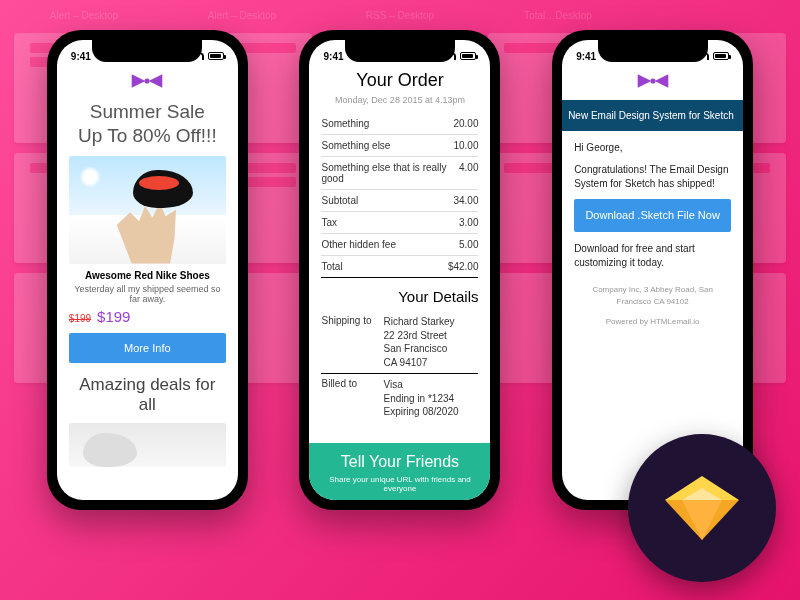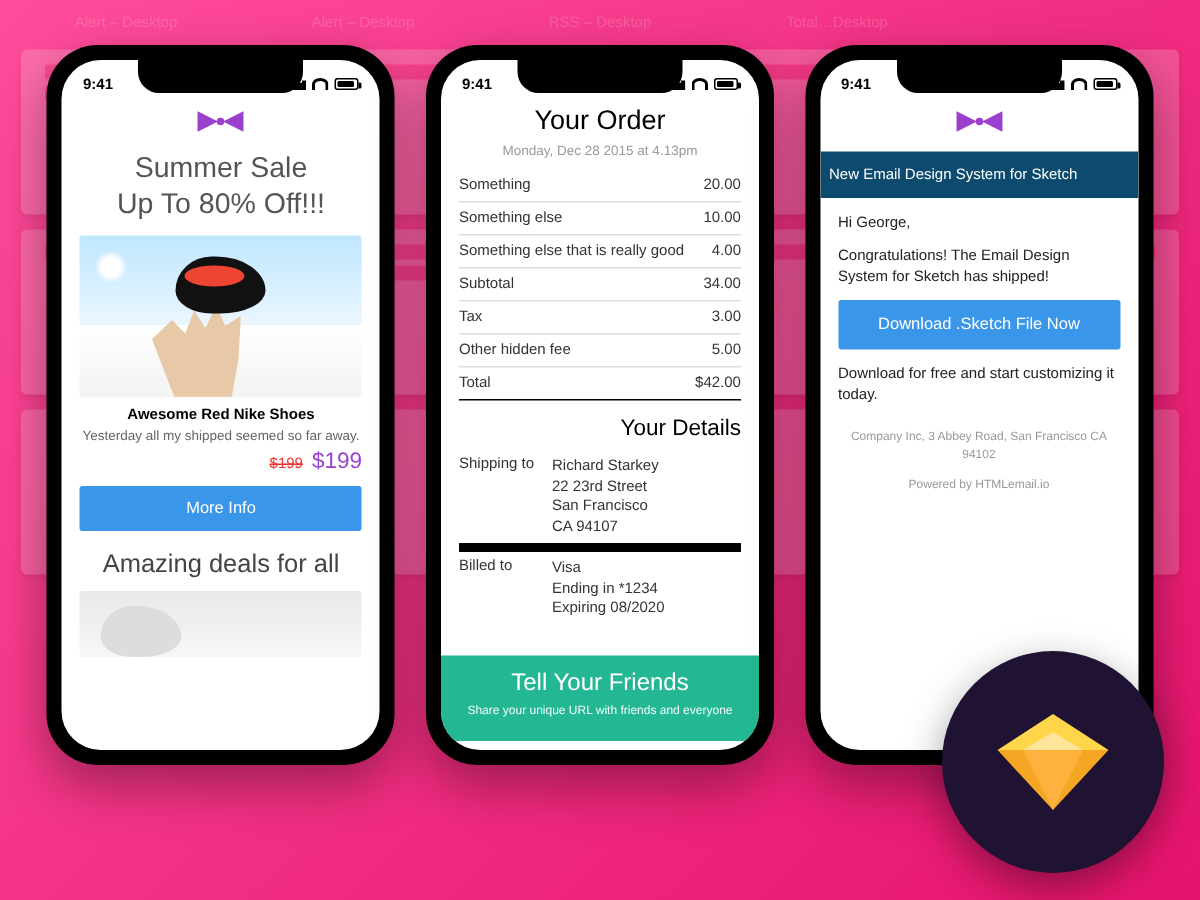--- a/index.html
+++ b/index.html
@@ -15,21 +15,21 @@
   }
   .bg-col { display:flex; flex-direction:column; gap:10px; }
   .tile { width:140px; height:110px; background:#fff; border-radius:4px; box-shadow:0 2px 4px rgba(0,0,0,.3); padding:6px;}
   .tile .bar{height:10px;background:#ff4f8b;margin:4px 10px;border-radius:2px;}
   .tlabel{font-size:10px;color:#fff;text-align:center;opacity:.9;margin-bottom:2px;}
   .phones {
     position: absolute; inset: 0; display: flex; justify-content: space-around; align-items: flex-start;
     padding: 30px 24px 0 24px; gap: 6px;
   }
   .phone {
-    width: 232px; height: 480px; background: #000; border-radius: 34px; padding: 10px;
+    width: 201px; height: 480px; background: #000; border-radius: 34px; padding: 10px;
     box-shadow: 0 14px 34px rgba(0,0,0,.35);
     position: relative; flex-shrink:0;
   }
   .notch {
     position: absolute; top: 10px; left: 50%; transform: translateX(-50%);
     width: 110px; height: 22px; background: #000; border-radius: 0 0 14px 14px; z-index: 5;
   }
   .screen {
     width: 100%; height: 100%; background: #fff; border-radius: 26px; overflow: hidden; position: relative;
   }
@@ -51,34 +51,34 @@
   .photo {
     width:100%; height:108px; border-radius:2px; position:relative; overflow:hidden;
     background: linear-gradient(180deg,#bfe7ff 0%, #eaf6ff 55%, #fff 55%, #f3f3f3 100%);
   }
   .photo .sun{position:absolute;left:10px;top:10px;width:22px;height:22px;border-radius:50%;background:radial-gradient(circle,#fff 0,#fff 40%,transparent 70%)}
   .photo .hand{position:absolute;left:48px;bottom:0;width:74px;height:64px;background:#e8c9a7;clip-path:polygon(20% 100%,0 40%,18% 20%,30% 34%,38% 10%,48% 28%,58% 6%,66% 26%,80% 16%,78% 60%,72% 100%)}
   .photo .shoe{position:absolute;left:64px;top:14px;width:60px;height:38px;background:#111;border-radius:40% 55% 50% 40%/60% 60% 40% 40%}
   .photo .shoe:before{content:"";position:absolute;left:6px;top:6px;width:40px;height:14px;background:#e43;border-radius:50%}
   .prod-title{font-size:10px;font-weight:700;text-align:center;margin-top:6px;}
   .prod-sub{font-size:9px;color:#666;text-align:center;margin-top:3px;}
-  .price-row{text-align:right;margin-top:4px;font-size:15px}
+  .price-row{text-align:left;margin-top:4px;font-size:15px}
   .old{color:#e33;text-decoration:line-through;font-size:10px;margin-right:6px}
   .new{color:#9b3fcf;font-weight:400}
   .btn{display:block;width:100%;margin-top:8px;background:#3a96e8;color:#fff;text-align:center;font-size:11px;padding:9px 0;border-radius:2px}
   h2.sub{font-size:17px;font-weight:400;text-align:center;color:#444;margin-top:12px}
   .photo2{width:100%;height:44px;margin-top:8px;background:linear-gradient(180deg,#e9e9e9,#f7f7f7);border-radius:2px;position:relative;overflow:hidden}
   .photo2:before{content:"";position:absolute;left:14px;bottom:0;width:54px;height:34px;background:#ddd;border-radius:40% 55% 50% 40%/60% 60% 40% 40%}
   
   .order-h{font-size:18px;text-align:center;font-weight:400;margin-top:2px}
   .order-date{font-size:9px;color:#999;text-align:center;margin:4px 0 8px 0}
   .line{display:flex;justify-content:space-between;font-size:10px;color:#333;padding:5px 0;border-bottom:1px solid #ddd}
   .line.total{font-weight:400}
   .details-h{font-size:15px;text-align:right;margin:10px 0 6px 0}
-  .drow{display:flex;font-size:10px;color:#333;padding:4px 0;border-bottom:6px solid #000000}
+  .drow{display:flex;font-size:10px;color:#333;padding:4px 0;border-bottom:1px solid #000000}
   .drow .k{width:62px;flex-shrink:0}
   .drow .v{line-height:1.35}
   .tell{background:#23b893;margin:20px -12px -12px -12px;padding:10px 12px 16px 12px;color:#fff;text-align:center}
   .tell h3{font-size:16px;font-weight:400;margin-bottom:4px}
   .tell p{font-size:8px;opacity:.95}
   
   .banner{background:#0c4a6e;color:#fff;font-size:10px;text-align:left;padding:10px 6px;margin:4px -12px 10px -12px}
   .body3{font-size:10px;color:#222;line-height:1.4}
   .body3 p{margin-bottom:8px}
   .foot3{font-size:8px;color:#999;text-align:center;margin-top:14px;line-height:1.5}

